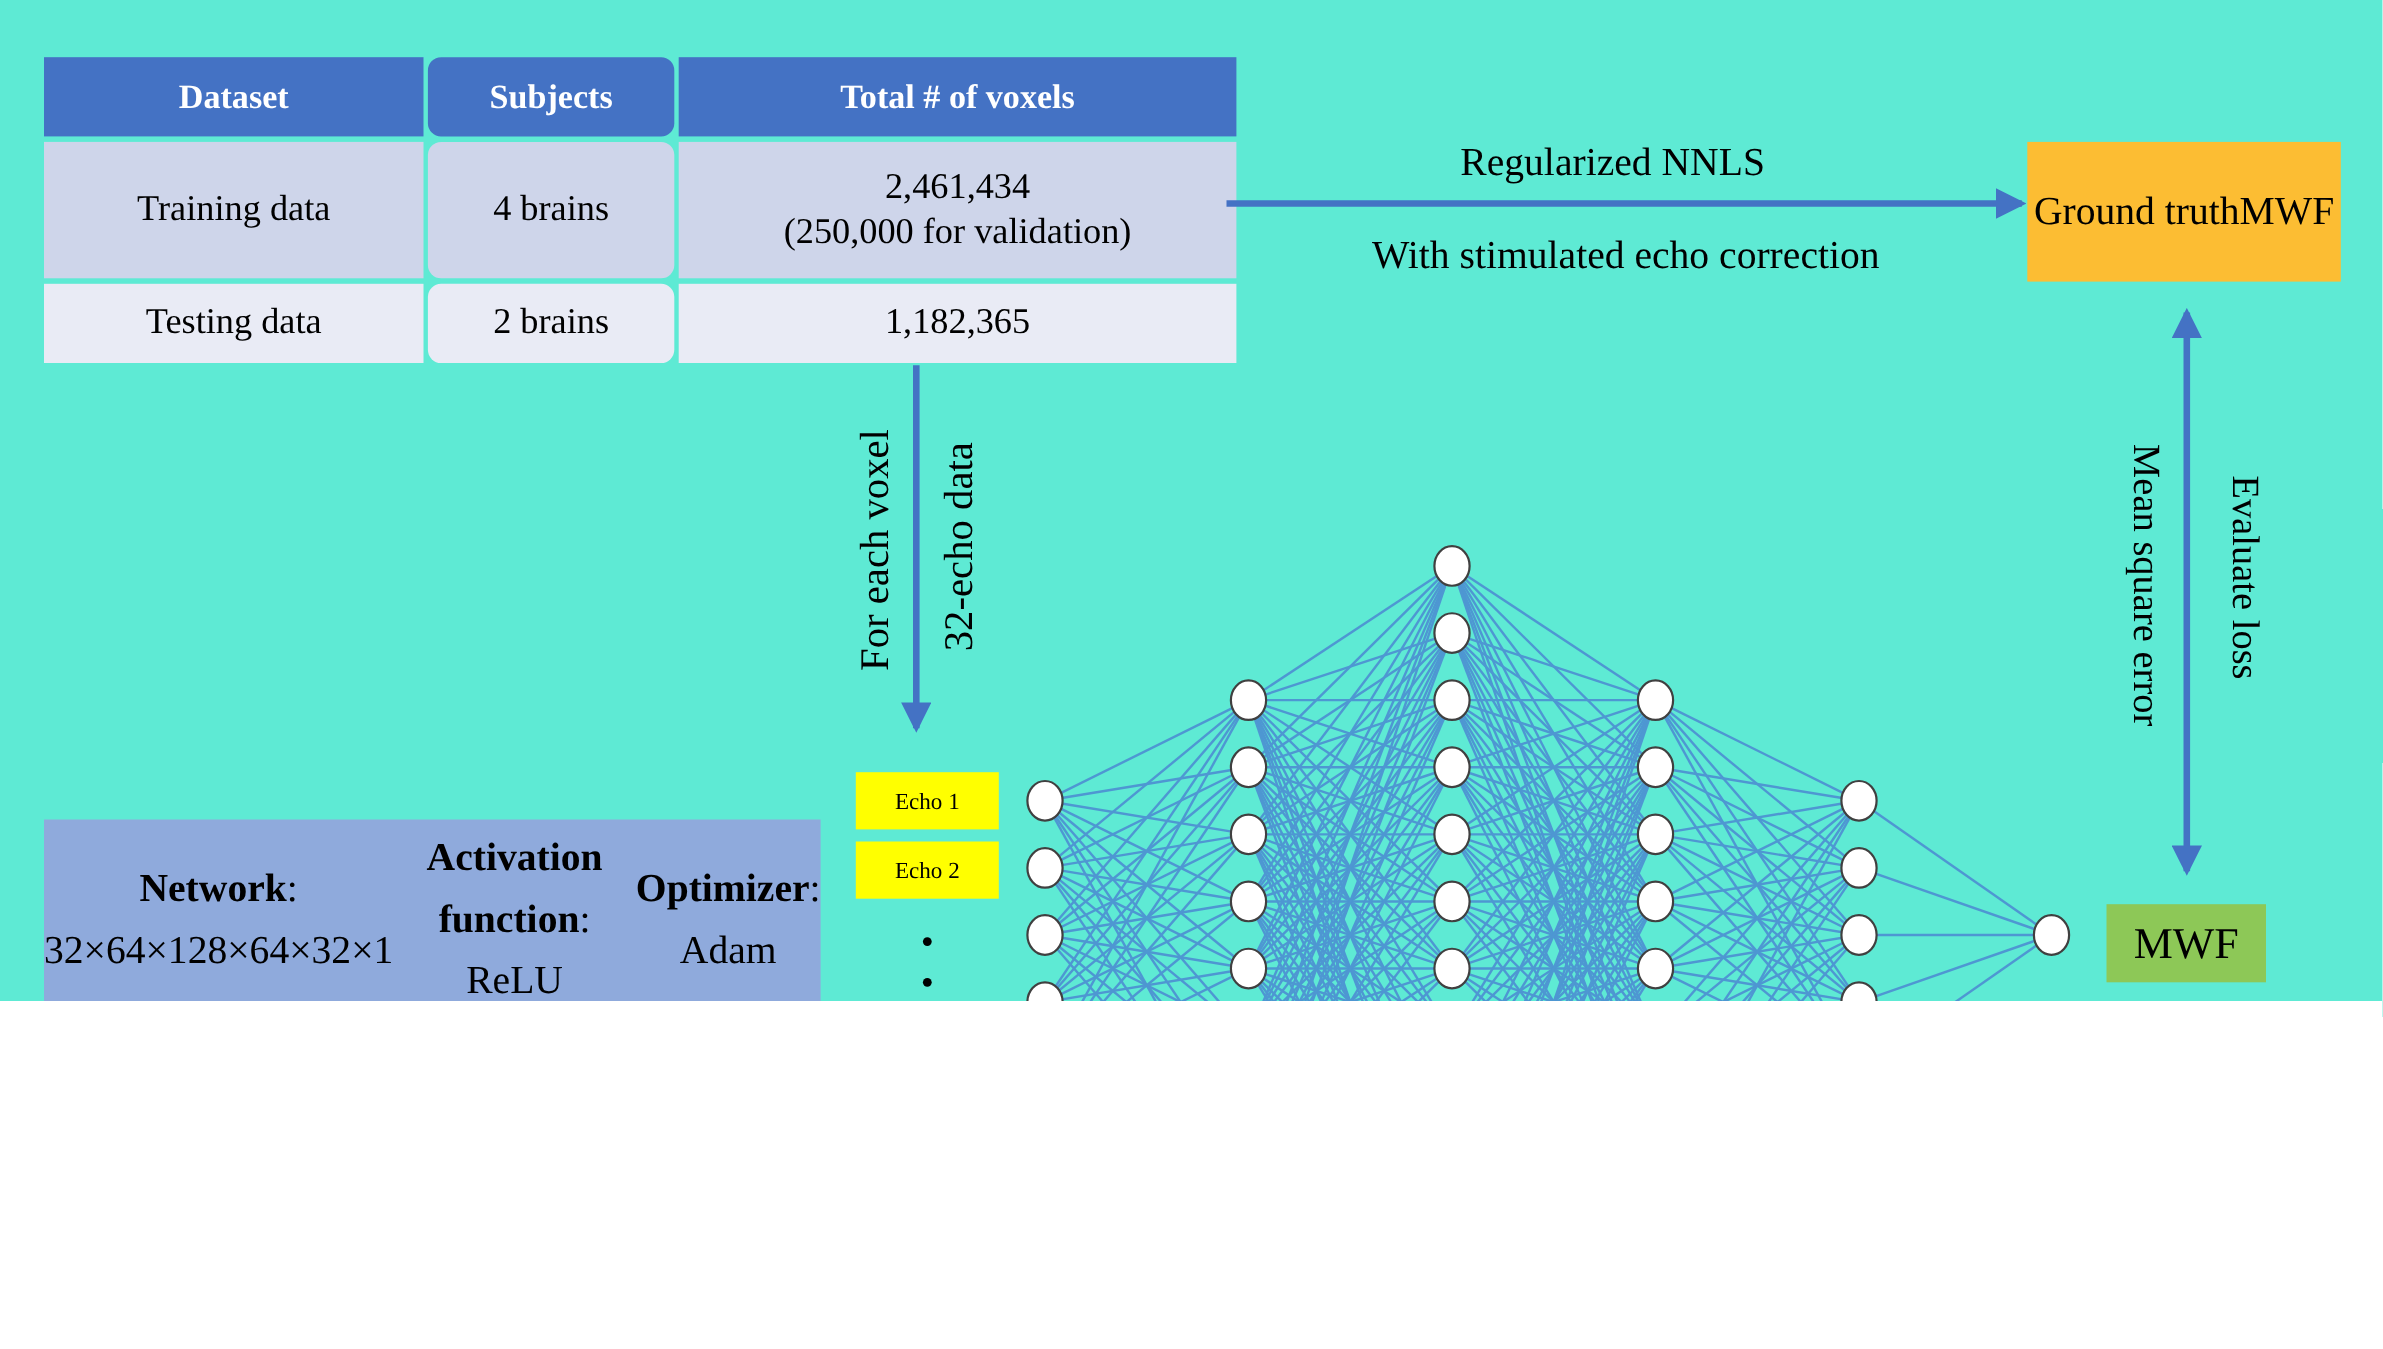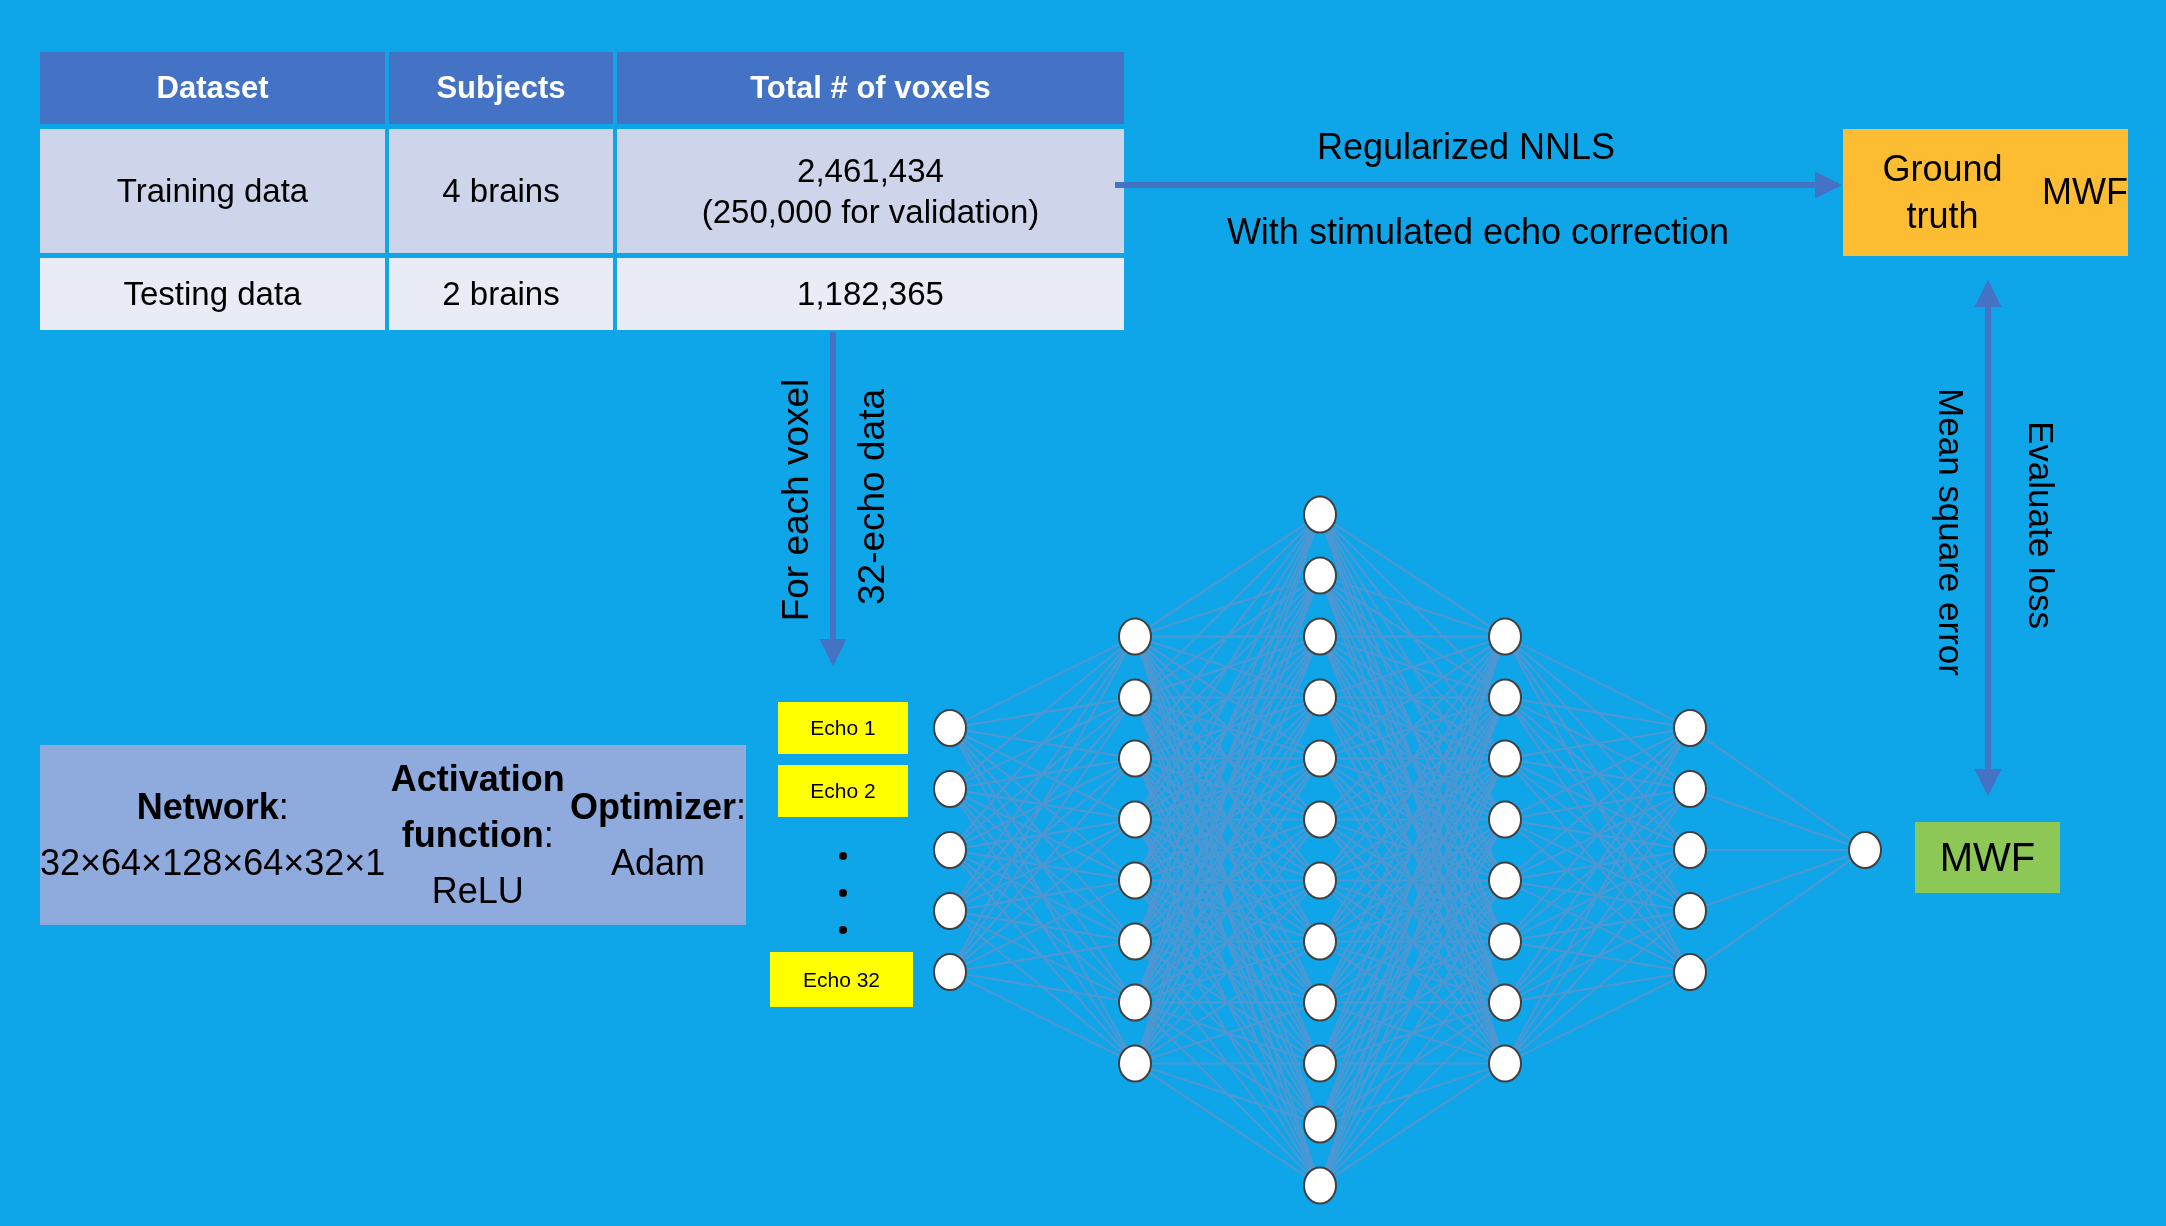--- a/index.html
+++ b/index.html
@@ -1,29 +1,29 @@
 <!DOCTYPE html>
 <html style="--c-header: #4472C4; --c-row-odd: #CED5EA; --c-row-even: #E9EBF5; --c-arrow: #4472C4; --c-edge: #4E97D2; --c-node: #404040; --c-gt: #FCBD33; --c-mwf: #8DC857; --c-echo: #FFFF00; --c-info: #8FAADC;"><head>
 <meta charset="utf-8">
 <style>
   html,body{margin:0;padding:0;background:#ffffff;}
   #slide{
-    position:relative;width:2166px;height:1226px;background:#0ea5e9;overflow:hidden;
-    font-family:Liberation Sans, sans-serif;color:#000;
+    position:relative;width:2166px;height:910px;background:#5eead4;overflow:hidden;
+    font-family:Liberation Serif, serif;color:#000;
   }
   
   #dataset-table{position:absolute;left:36px;top:47px;border-collapse:separate;border-spacing:4px 5px;}
   #dataset-table th{
     background:var(--c-header);color:#fff;font-weight:bold;font-size:31px;
     text-align:center;vertical-align:middle;height:70px;
   }
   #dataset-table td{
     font-size:33px;text-align:center;vertical-align:middle;white-space:pre-line;line-height:1.25;
   }
-  #dataset-table .c1{width:343px;} #dataset-table .c2{width:222px;} #dataset-table .c3{width:505px;}
+  #dataset-table .c1{width:343px;} #dataset-table .c2{width:222px;border-radius:12px;} #dataset-table .c3{width:505px;}
   #dataset-table tr.r1 td{background:var(--c-row-odd);height:122px;}
   #dataset-table tr.r2 td{background:var(--c-row-even);height:70px;margin-top:40px;}
   
   .lbl{position:absolute;white-space:nowrap;font-size:36px;transform:translate(-50%,-50%);}
   .rot-ccw{transform:translate(-50%,-50%) rotate(-90deg);}
   .rot-cw{transform:translate(-50%,-50%) rotate(90deg);}
   
   .box{position:absolute;display:flex;align-items:center;justify-content:center;text-align:center;}
   #ground-truth-box{left:1843px;top:129px;width:285px;height:127px;background:var(--c-gt);font-size:36px;line-height:1.3;}
   #mwf-box{left:1915px;top:822px;width:145px;height:71px;background:var(--c-mwf);font-size:40px;}

